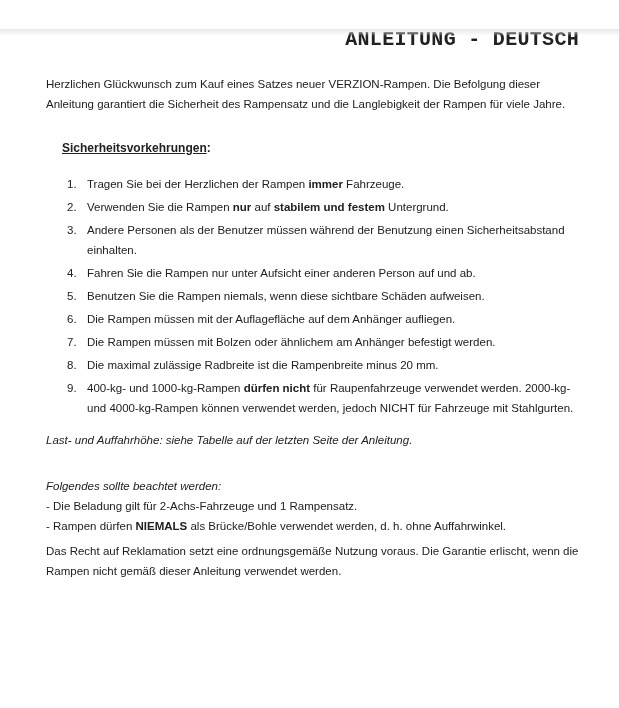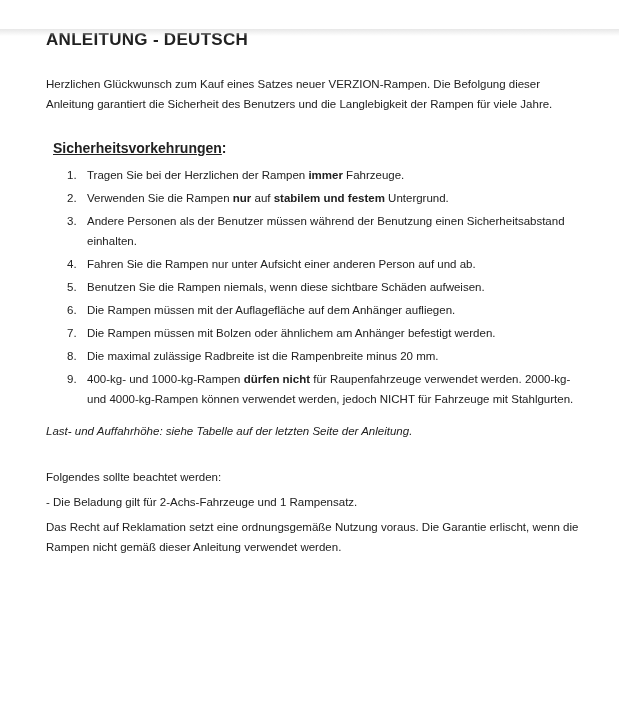--- a/index.html
+++ b/index.html
@@ -22,71 +22,72 @@
     position: absolute;
     top: 0; left: 0; right: 0;
     height: 7px;
     background: linear-gradient(#e7e7e7, rgba(255,255,255,0));
   }
   .content {
     padding: 0 40px 0 46px;
     box-sizing: border-box;
   }
   .title {
-    font-size: 17px;
+    font-size: 20px;
     line-height: 22px;
     font-weight: bold;
-    text-align: left;
+    text-align: right;
     margin: 29px 0 0 0;
     letter-spacing: 0.3px;
+    font-family: Liberation Mono, monospace;
   }
   .txt {
     font-size: 11.5px;
     line-height: 20px;
   }
   p { margin: 0; }
   .intro { margin-top: 23px; }
   .sec-h {
-    font-size: 14px;
+    font-size: 12px;
     line-height: 20px;
     font-weight: bold;
-    margin: 7px;
+    margin: 16px;
   }
   .sec-h.safety { margin-top: 24px; }
   .sec-h.claims { margin-top: 3px; }
   .u { text-decoration: underline; }
   .list { margin-top: 3px; }
   .li-row {
     display: flex;
     margin-bottom: 3px;
   }
   .li-num {
     flex: none;
     width: 20px;
     margin-left: 21px;
   }
   .li-body { flex: 1; }
   .after-list { margin-top: 25px; }
   .plain-gap { margin-top: 12px; font-style: italic; }
-  .notes-intro { margin-top: 26px; }
-  .bullet { margin-top: 5px; }
+  .notes-intro { margin-top: 26px; font-style: italic; }
+  .bullet { }
   .claims-body { margin-top: 5px; }
   .b { font-weight: bold; }
 </style>
 </head>
 <body>
 
 <div class="page">
   <div class="top-shade"></div>
 
   <div class="content">
 
     <h1 class="title">ANLEITUNG - DEUTSCH</h1>
 
-    <p class="txt intro">Herzlichen Glückwunsch zum Kauf eines Satzes neuer VERZION-Rampen. Die Befolgung dieser Anleitung garantiert die Sicherheit des Benutzers und die Langlebigkeit der Rampen für viele Jahre.</p>
+    <p class="txt intro">Herzlichen Glückwunsch zum Kauf eines Satzes neuer VERZION-Rampen. Die Befolgung dieser Anleitung garantiert die Sicherheit des Rampensatz und die Langlebigkeit der Rampen für viele Jahre.</p>
 
     <h2 class="sec-h safety"><span class="u">Sicherheitsvorkehrungen</span><span>:</span></h2>
 
     <div class="txt list">
       <div class="li-row">
         <span class="li-num">1.</span>
         <span class="li-body"><span>Tragen Sie bei der Herzlichen der Rampen </span><span class="b">immer</span><span> Fahrzeuge.</span></span>
       </div>
       <div class="li-row">
         <span class="li-num">2.</span>
@@ -121,18 +122,19 @@
         <span class="li-body"><span>400-kg- und 1000-kg-Rampen </span><span class="b">dürfen nicht</span><span> für Raupenfahrzeuge verwendet werden. 2000-kg- und 4000-kg-Rampen können verwendet werden, jedoch NICHT für Fahrzeuge mit Stahlgurten.</span></span>
       </div>
     </div>
 
 
     <p class="txt plain-gap">Last- und Auffahrhöhe: siehe Tabelle auf der letzten Seite der Anleitung.</p>
 
     <p class="txt notes-intro">Folgendes sollte beachtet werden:</p>
 
     <p class="txt bullet"><span>- Die Beladung gilt für 2-Achs-Fahrzeuge und 1 Rampensatz.</span></p>
+    <p class="txt bullet"><span>- Rampen dürfen </span><span class="b">NIEMALS</span><span> als Brücke/Bohle verwendet werden, d. h. ohne Auffahrwinkel.</span></p>
 
 
     <p class="txt claims-body">Das Recht auf Reklamation setzt eine ordnungsgemäße Nutzung voraus. Die Garantie erlischt, wenn die Rampen nicht gemäß dieser Anleitung verwendet werden.</p>
 
   </div>
 </div>
 
 </body></html>

